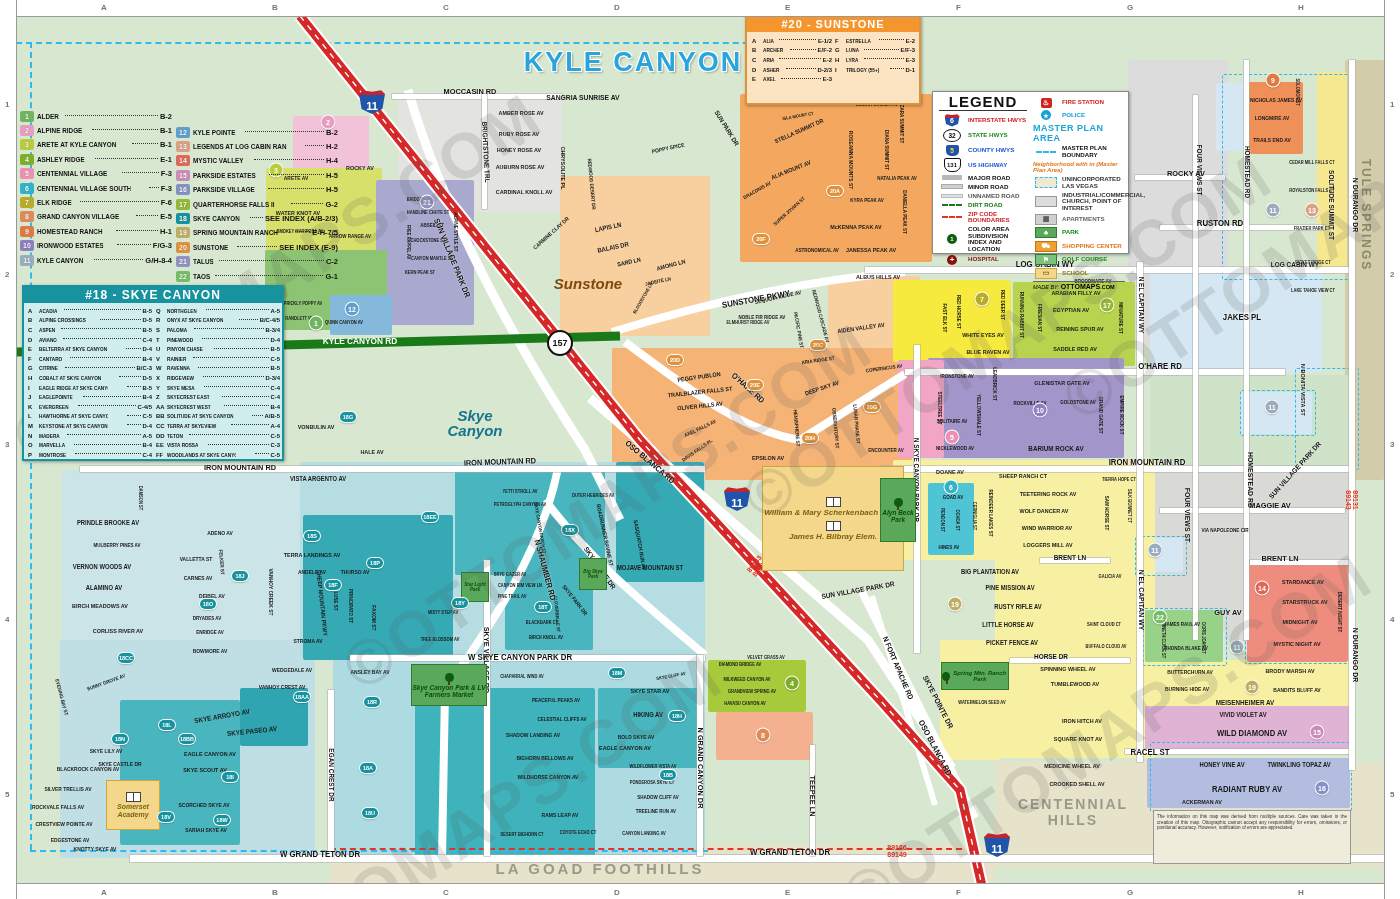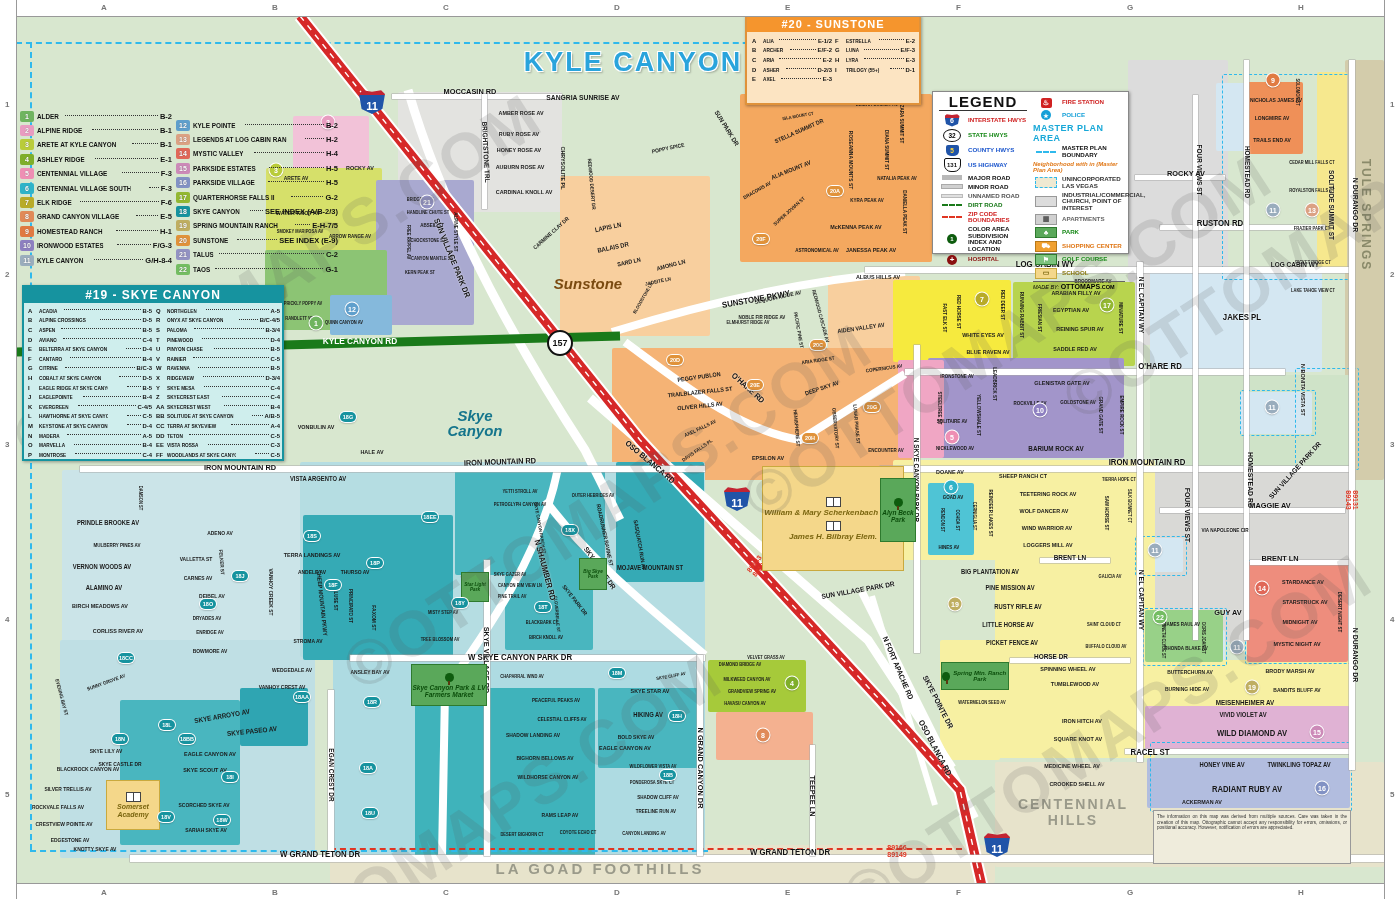--- a/index.html
+++ b/index.html
@@ -156,21 +156,21 @@
             <span class="dots"></span>
             <span style="white-space: nowrap;">F/G-3</span>
           </div>
           <div class="idx-row">
             <div class="idx-chip" style="background: rgb(154, 173, 189);">11</div>
             <span style="white-space: nowrap; transform: scaleX(0.85); transform-origin: left center; display: inline-block; max-width: 110px; overflow: hidden;">KYLE CANYON</span>
             <span class="dots"></span>
             <span style="white-space: nowrap;">G/H-8-4</span>
           </div>
         </div>
-      <div id="idx-col2" style="position:absolute;left:156px;top:9px;width:162px">
+      <div id="idx-col2" style="position:absolute;left:156px;top:16px;width:162px">
           <div class="idx-row">
             <div class="idx-chip" style="background: rgb(95, 159, 204);">12</div>
             <span style="white-space: nowrap; transform: scaleX(0.85); transform-origin: left center; display: inline-block; max-width: 110px; overflow: hidden;">KYLE POINTE</span>
             <span class="dots"></span>
             <span style="white-space: nowrap;">B-2</span>
           </div>
           <div class="idx-row">
             <div class="idx-chip" style="background: rgb(219, 161, 131);">13</div>
             <span style="white-space: nowrap; transform: scaleX(0.85); transform-origin: left center; display: inline-block; max-width: 110px; overflow: hidden;">LEGENDS AT LOG CABIN RANCH</span>
             <span class="dots"></span>
@@ -227,21 +227,21 @@
           <div class="idx-row">
             <div class="idx-chip" style="background: rgb(116, 189, 98);">22</div>
             <span style="white-space: nowrap; transform: scaleX(0.85); transform-origin: left center; display: inline-block; max-width: 110px; overflow: hidden;">TAOS</span>
             <span class="dots"></span>
             <span style="white-space: nowrap;">G-1</span>
           </div>
         </div>
     </div>
 
     <div class="panel" style="left:22px;top:285px;width:258px;height:172px;background:#cfeeed;border:2px solid #16939f">
-      <div style="background:#16939f;color:#fff;font-weight:bold;font-size:12px;text-align:center;height:16px;line-height:16px;letter-spacing:1px">#19 - SKYE CANYON</div>
+      <div style="background:#16939f;color:#fff;font-weight:bold;font-size:12px;text-align:center;height:16px;line-height:16px;letter-spacing:1px">#18 - SKYE CANYON</div>
       <div id="sk-col1" style="position:absolute;left:4px;top:19px;width:124px">
           <div class="sk-row">
             <span class="sk-k">A</span>
             <span style="white-space: nowrap; transform: scaleX(0.8); transform-origin: left center; display: inline-block; max-width: 86px; overflow: hidden;">ACADIA</span>
             <span class="dots"></span>
             <span style="white-space: nowrap;">B-5</span>
           </div>
           <div class="sk-row">
             <span class="sk-k">B</span>
             <span style="white-space: nowrap; transform: scaleX(0.8); transform-origin: left center; display: inline-block; max-width: 86px; overflow: hidden;">ALPINE CROSSINGS</span>

